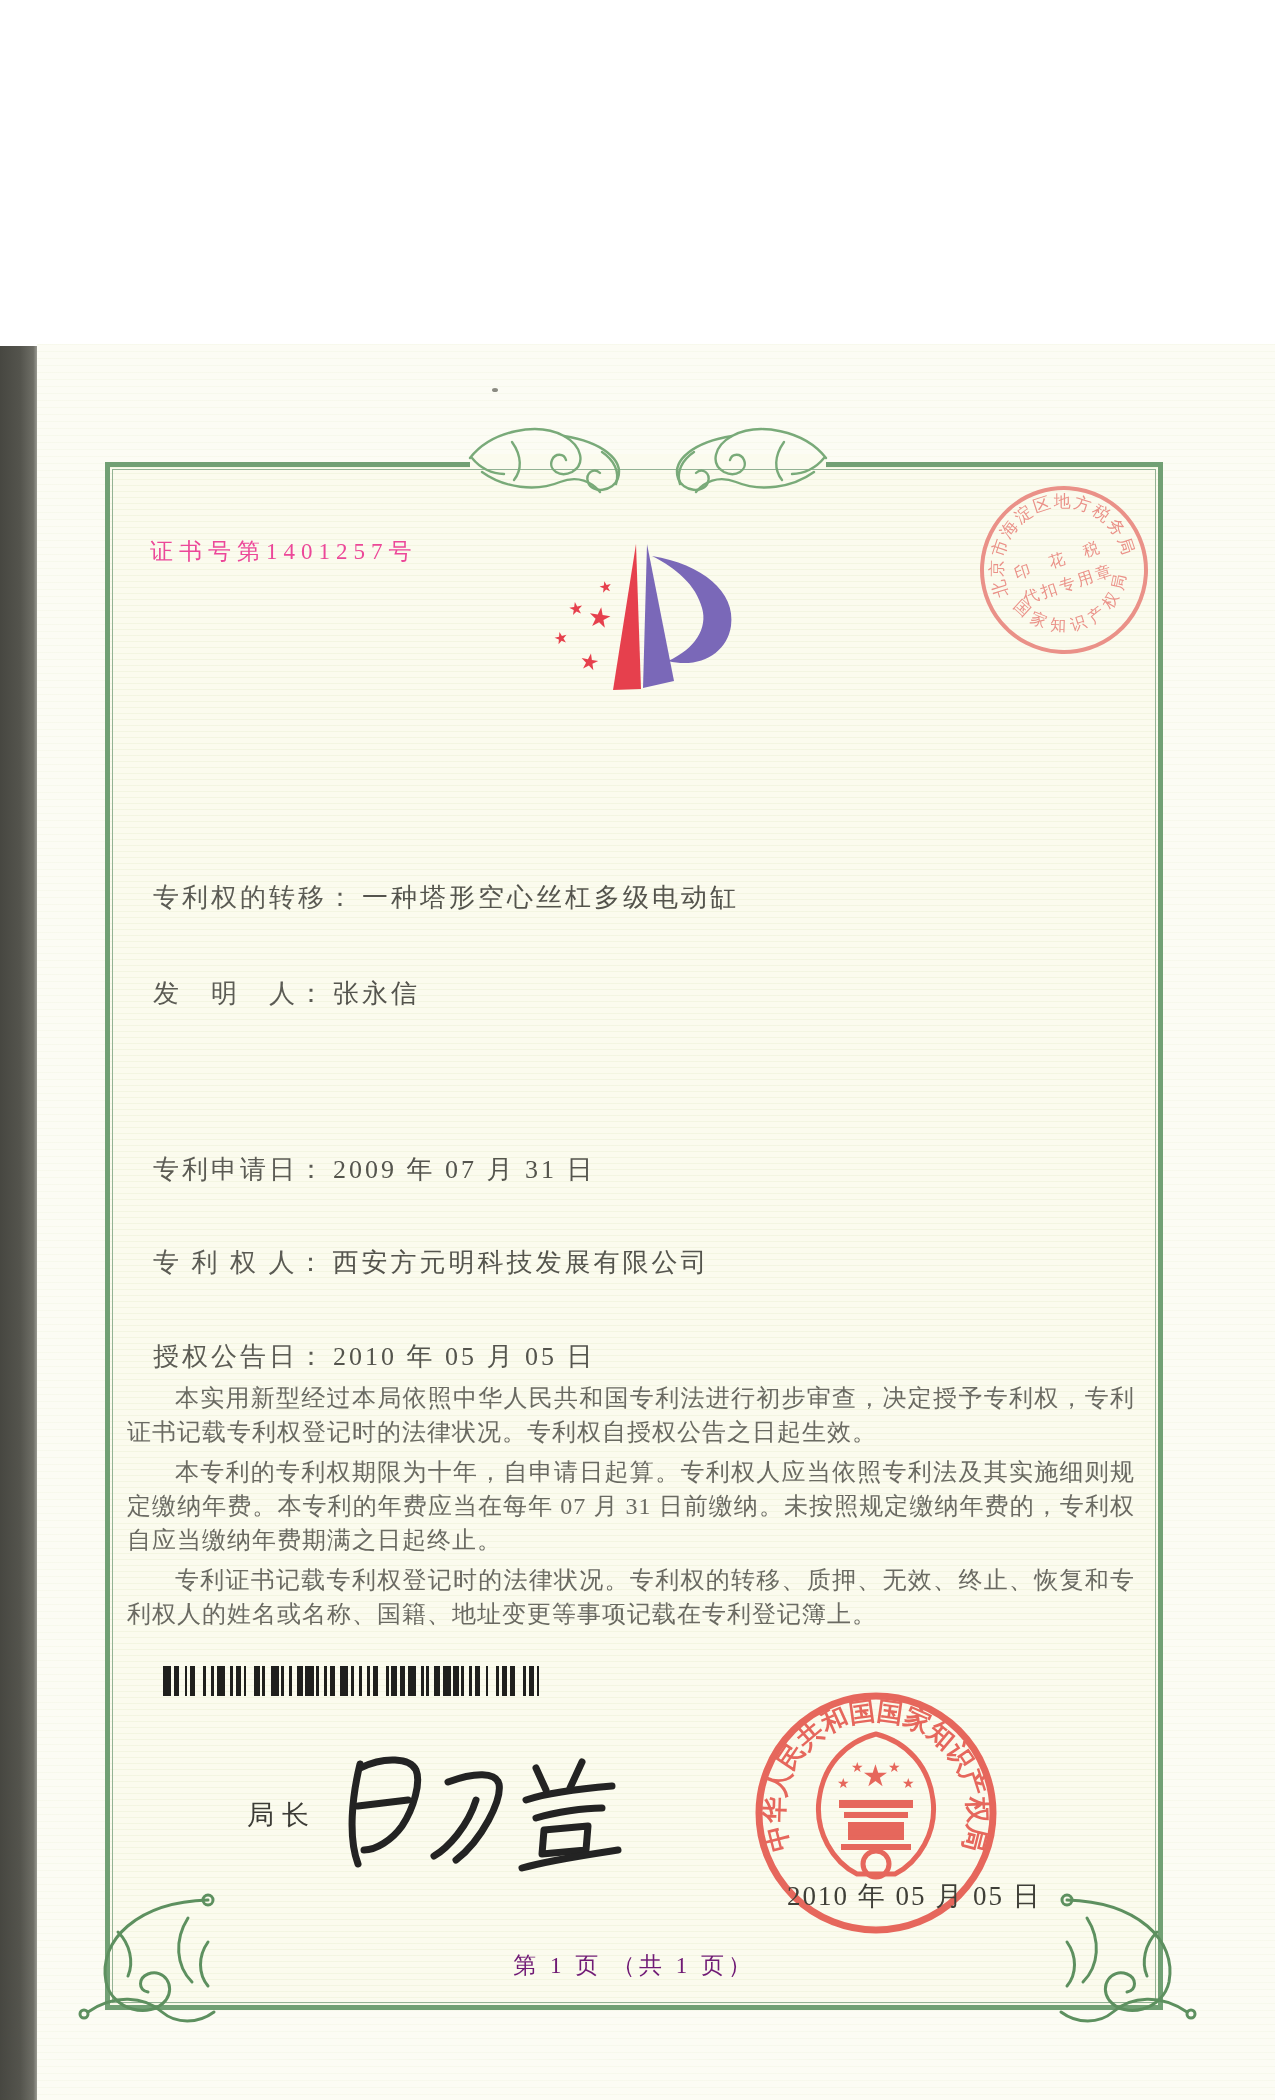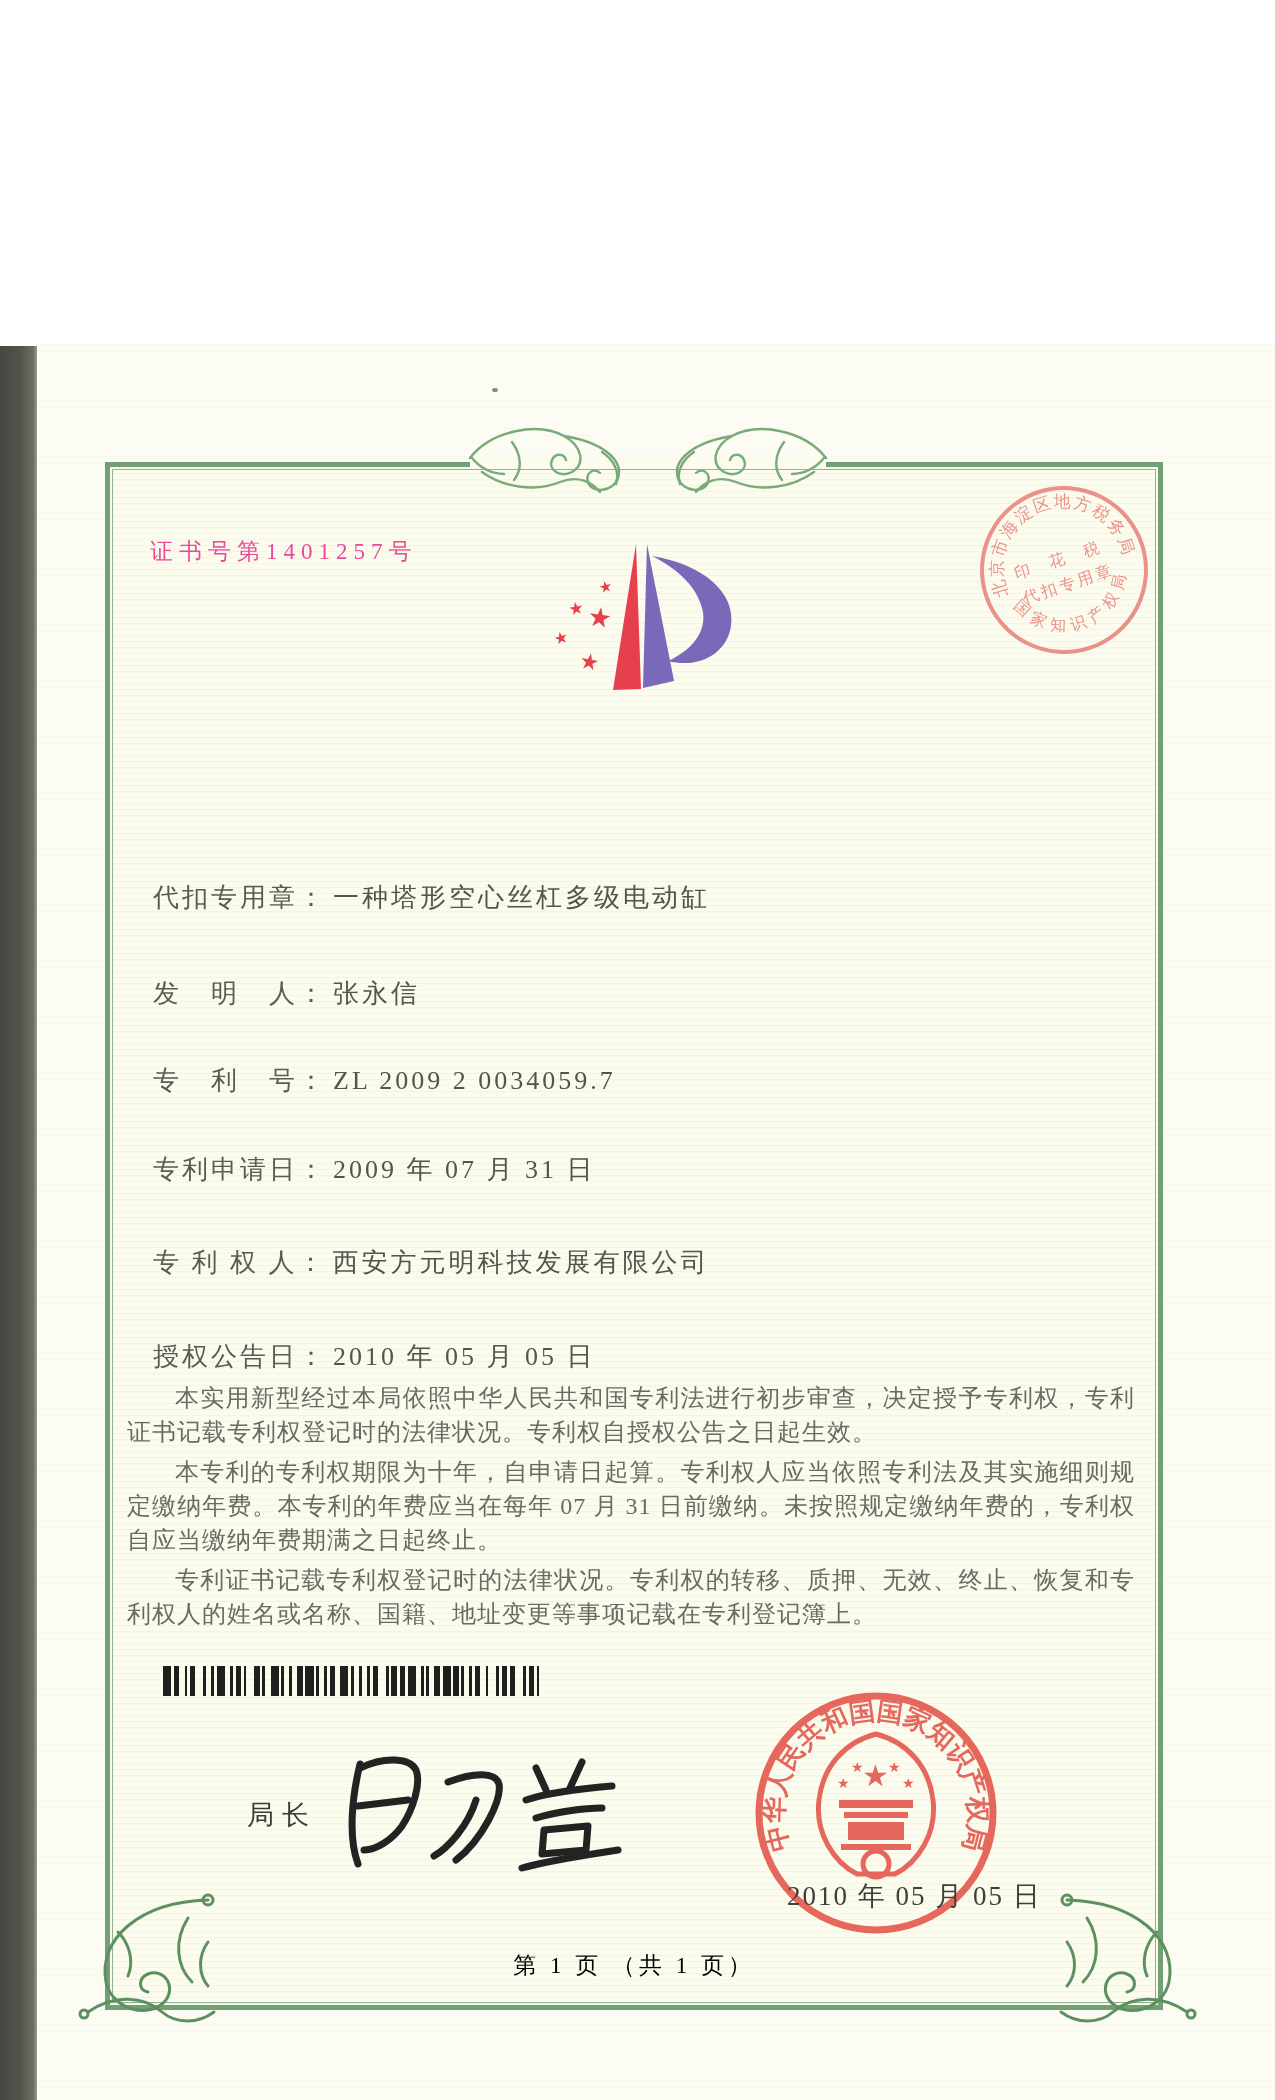--- a/index.html
+++ b/index.html
@@ -29,21 +29,21 @@
   .row-3{top:1152px;} .row-4{top:1245px;} .row-5{top:1339px;}
   .body-text{left:127px;top:1381px;width:1008px;font-size:24px;line-height:34px;
     color:#6a6a62;text-align:justify;letter-spacing:1px;}
   .body-text p{margin:0 0 6px 0;text-indent:2em;}
   .barcode{left:163px;top:1666px;width:382px;height:30px;font-size:0;white-space:nowrap;}
   .barcode span{display:inline-block;height:30px;}
   .sig-office{left:247px;top:1797px;font-size:27px;letter-spacing:8px;color:#3c3c36;}
   .sig-svg{left:330px;top:1742px;}
   .issue-date{left:787px;top:1878px;font-size:27px;letter-spacing:2px;color:#3f3f38;z-index:6;}
   .footer{left:105px;top:1950px;width:1058px;text-align:center;font-size:23px;
-    letter-spacing:4px;color:#000000;}
+    letter-spacing:4px;color:#701a75;}
   .seal-svg{z-index:5;}
   .sr{position:absolute;width:1px;height:1px;overflow:hidden;clip:rect(0 0 0 0);white-space:nowrap;}
   svg text{font-family:"Liberation Serif","DejaVu Serif",serif;}
 </style>
 </head>
 <body>
 
 <div class="scan-page">
 
   <div class="abs scanner-strip"></div>
@@ -129,27 +129,24 @@
       <text font-size="16" letter-spacing="6">
         <textPath href="#taxBottom" startOffset="50%" text-anchor="middle">国家知识产权局</textPath>
       </text>
       <text x="126" y="112" text-anchor="middle" font-size="16" letter-spacing="8">印 花 税</text>
       <text x="126" y="138" text-anchor="middle" font-size="16" letter-spacing="3">代扣专用章</text>
     </g>
   </svg>
 
 
   <div class="abs field-row row-0">
-    <span class="lbl">代扣专用章：</span><span class="val">一种塔形空心丝杠多级电动缸</span>
+    <span class="lbl">专利权的转移：</span><span class="val">一种塔形空心丝杠多级电动缸</span>
   </div>
   <div class="abs field-row row-1">
     <span class="lbl">发　明　人：</span><span class="val">张永信</span>
-  </div>
-  <div class="abs field-row row-2">
-    <span class="lbl">专　利　号：</span><span class="val">ZL 2009 2 0034059.7</span>
   </div>
   <div class="abs field-row row-3">
     <span class="lbl">专利申请日：</span><span class="val">2009 年 07 月 31 日</span>
   </div>
   <div class="abs field-row row-4">
     <span class="lbl">专 利 权 人：</span><span class="val">西安方元明科技发展有限公司</span>
   </div>
   <div class="abs field-row row-5">
     <span class="lbl">授权公告日：</span><span class="val">2010 年 05 月 05 日</span>
   </div>

